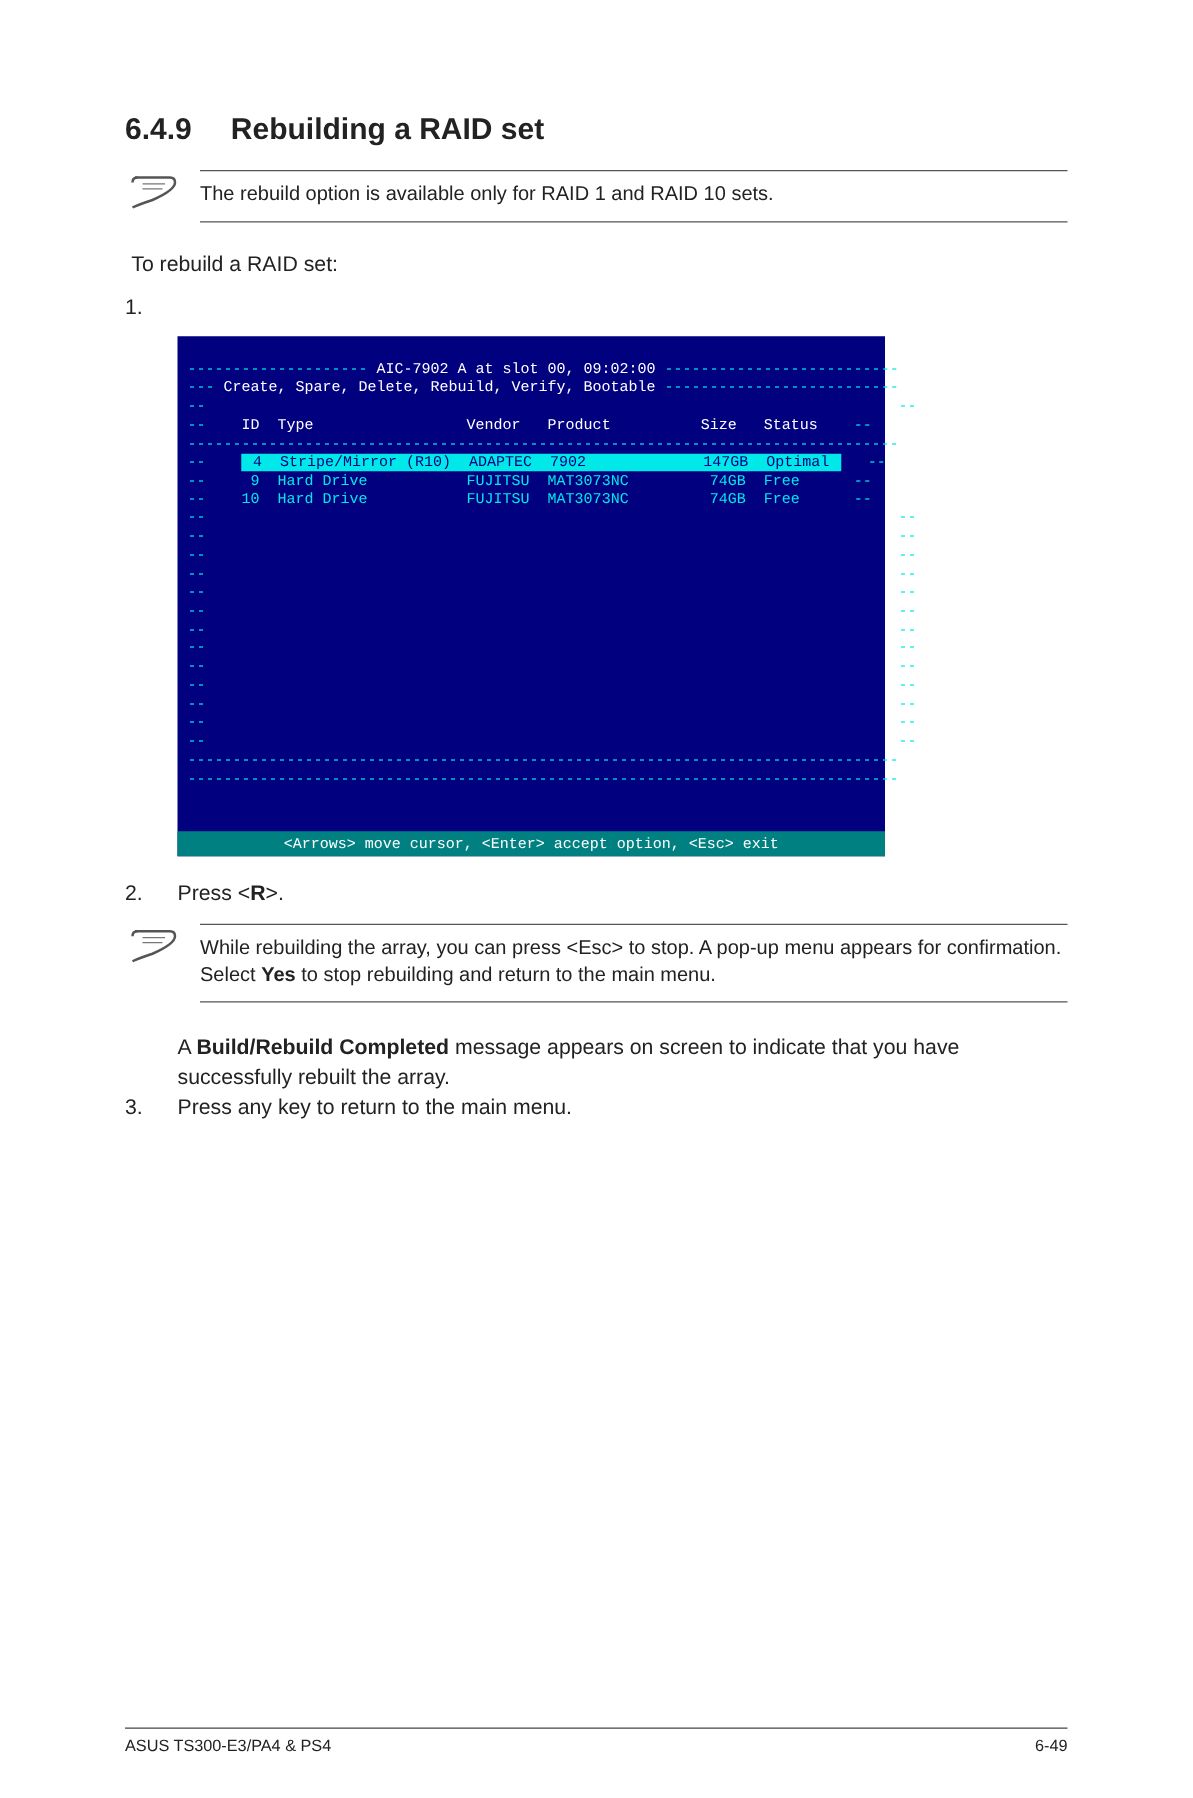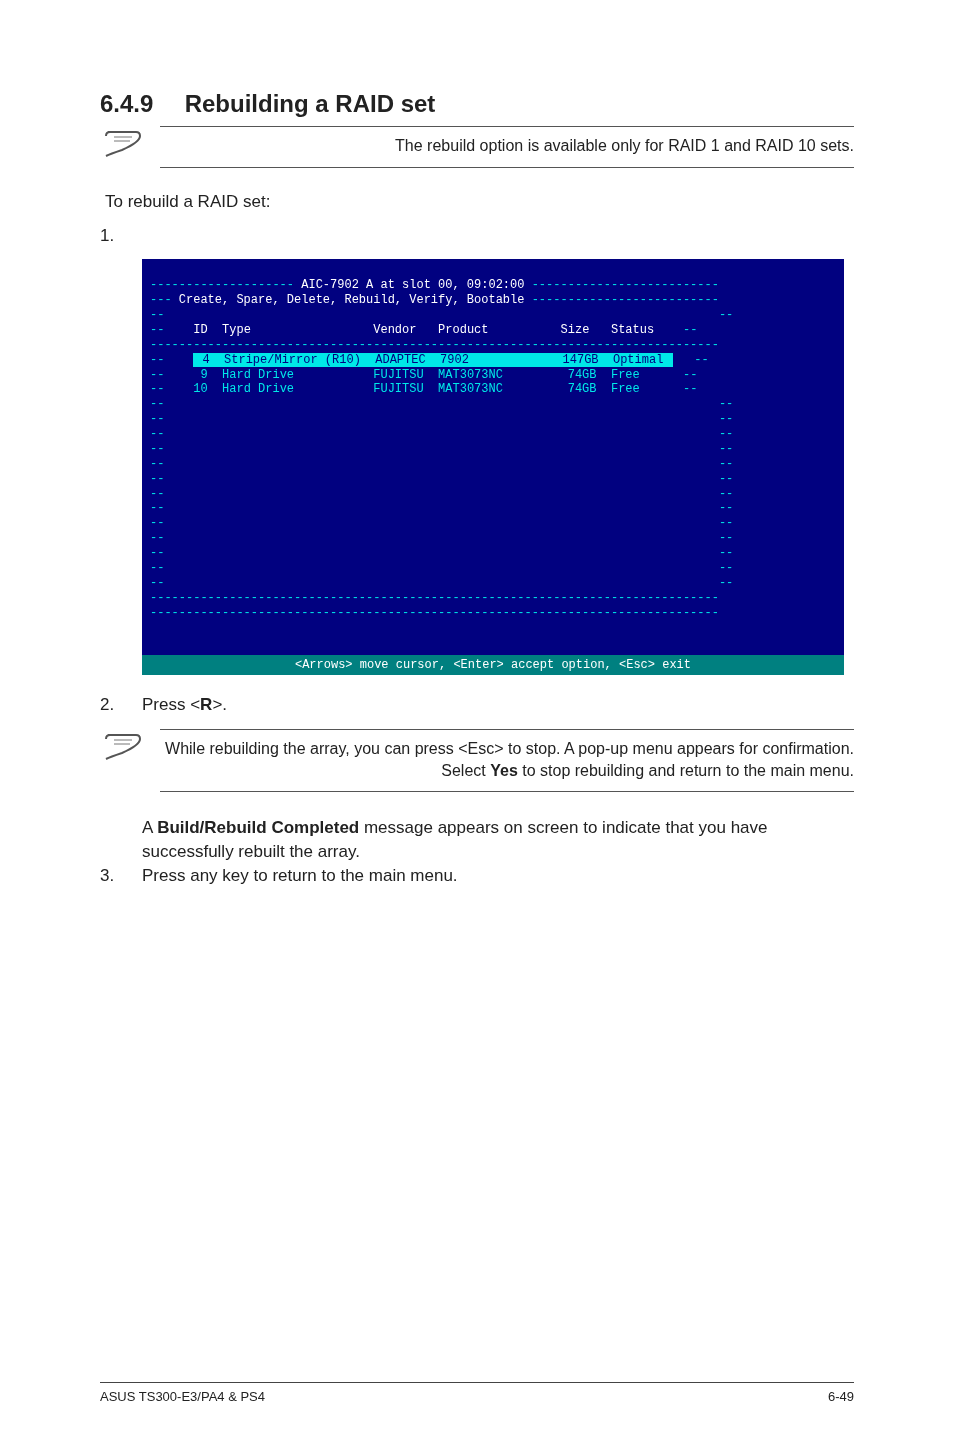--- a/index.html
+++ b/index.html
@@ -8,41 +8,40 @@
       height: 1438px;
       background: #fff;
       font-family: Arial, Helvetica, sans-serif;
       color: #222;
       padding: 90px 100px 40px 100px;
       position: relative;
     }
     .heading {
       font-size: 24px;
       font-weight: bold;
-      margin-bottom: 8px;
+      margin-bottom: 18px;
     }
     .heading .num { display: inline-block; width: 78px; }
     .note-row {
       display: flex;
       align-items: flex-start;
       margin-bottom: 24px;
     }
     .note-icon {
       width: 60px;
       flex-shrink: 0;
       padding-top: 2px;
     }
     .note-box {
       flex: 1;
       border-top: 1px solid #555;
       border-bottom: 1px solid #555;
       padding: 8px 0 10px 0;
       font-size: 16px;
       line-height: 1.35;
-      text-align: right;
     }
     .intro {
       font-size: 17px;
       margin: 16px 0 12px 5px;
     }
     ol.steps {
       list-style: none;
       margin: 0 0 12px 0;
     }
     ol.steps > li {
@@ -57,21 +56,21 @@
       flex-shrink: 0;
     }
     .indent-block {
       margin-left: 42px;
       font-size: 17px;
       line-height: 1.4;
     }
     
     .bios {
       margin: 8px 0 18px 42px;
-      width: 702px;
+      width: 566px;
       background: #010180;
       color: #00e8e8;
       font-family: "Courier New", monospace;
       font-size: 12px;
       line-height: 1.24;
       padding: 0;
       position: relative;
     }
     .bios-inner {
       padding: 4px 8px 35px 8px;

